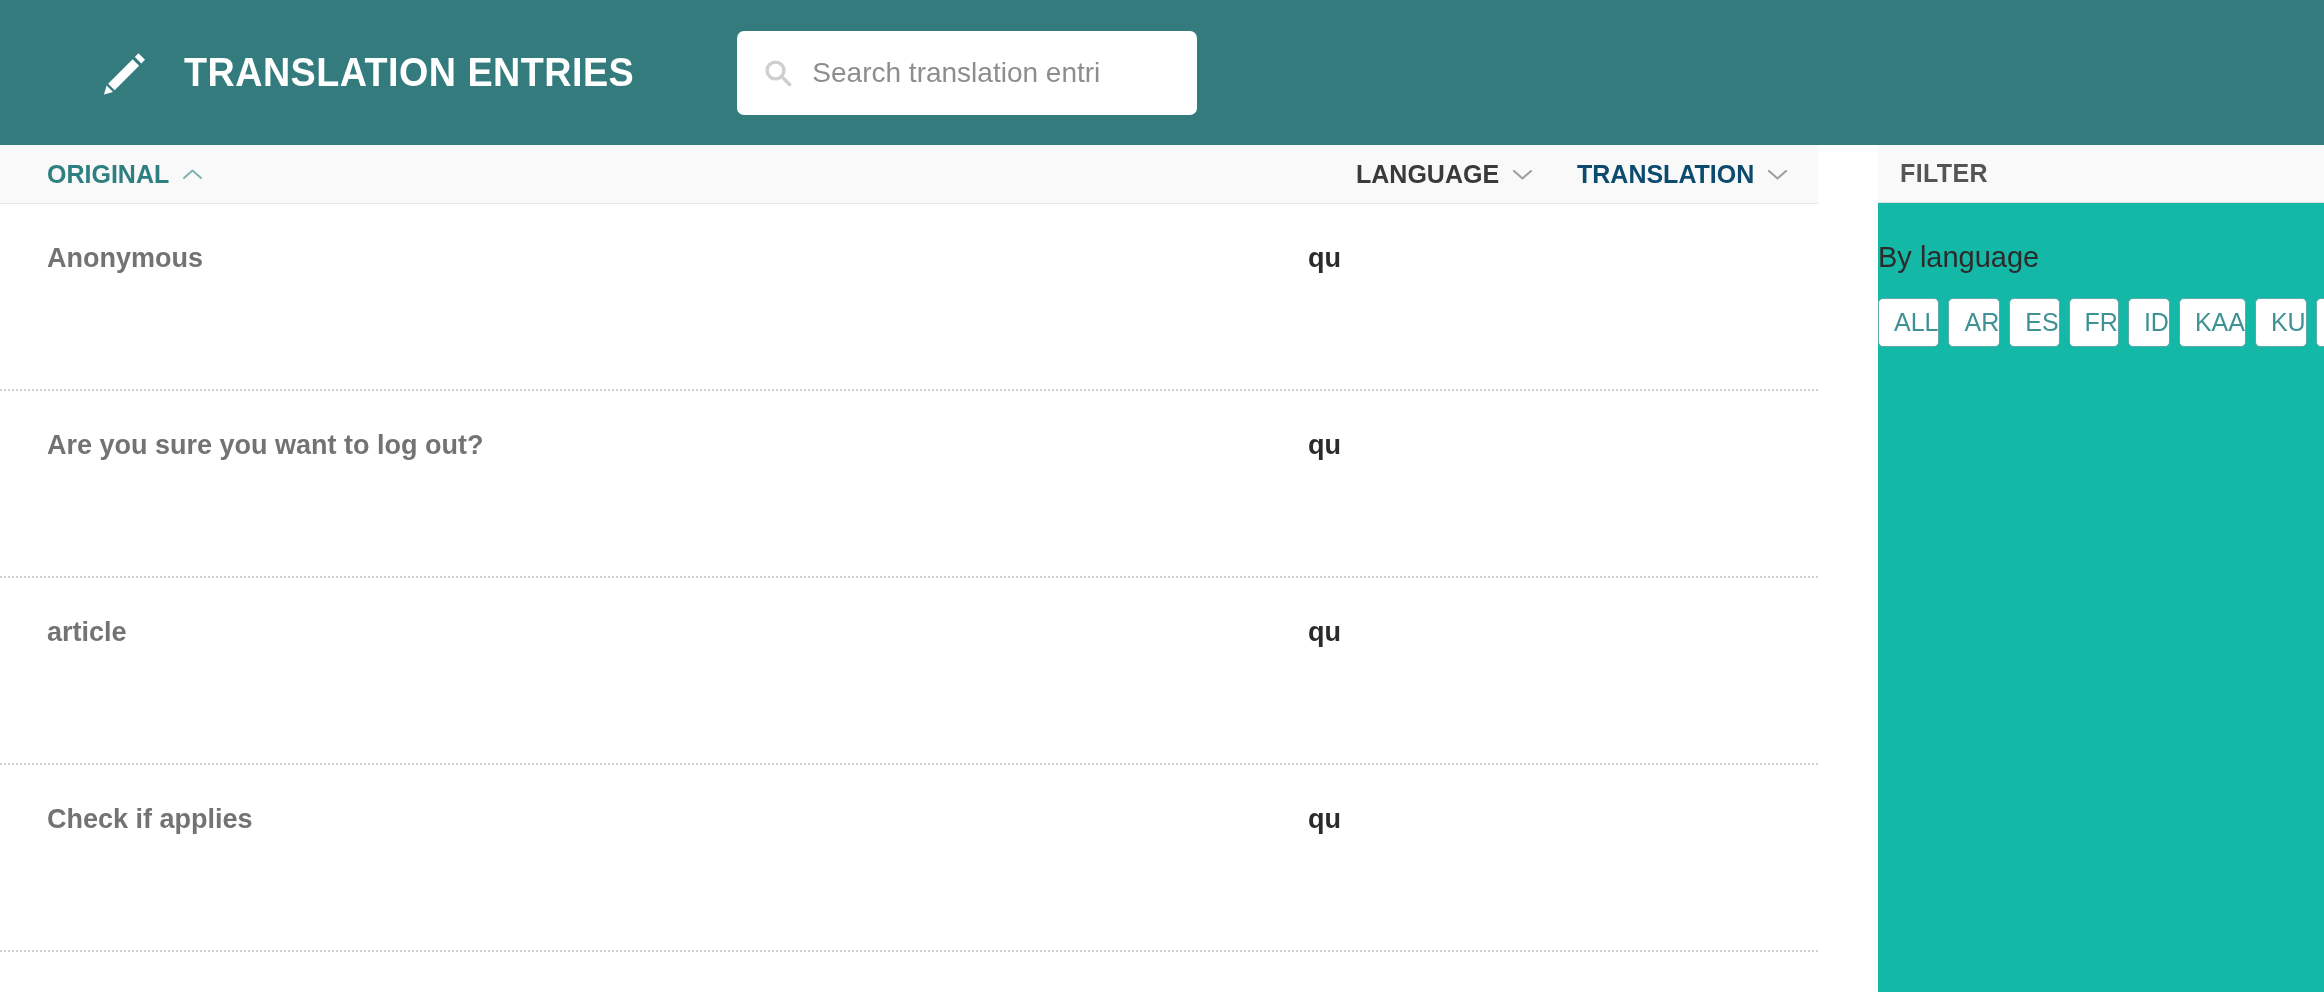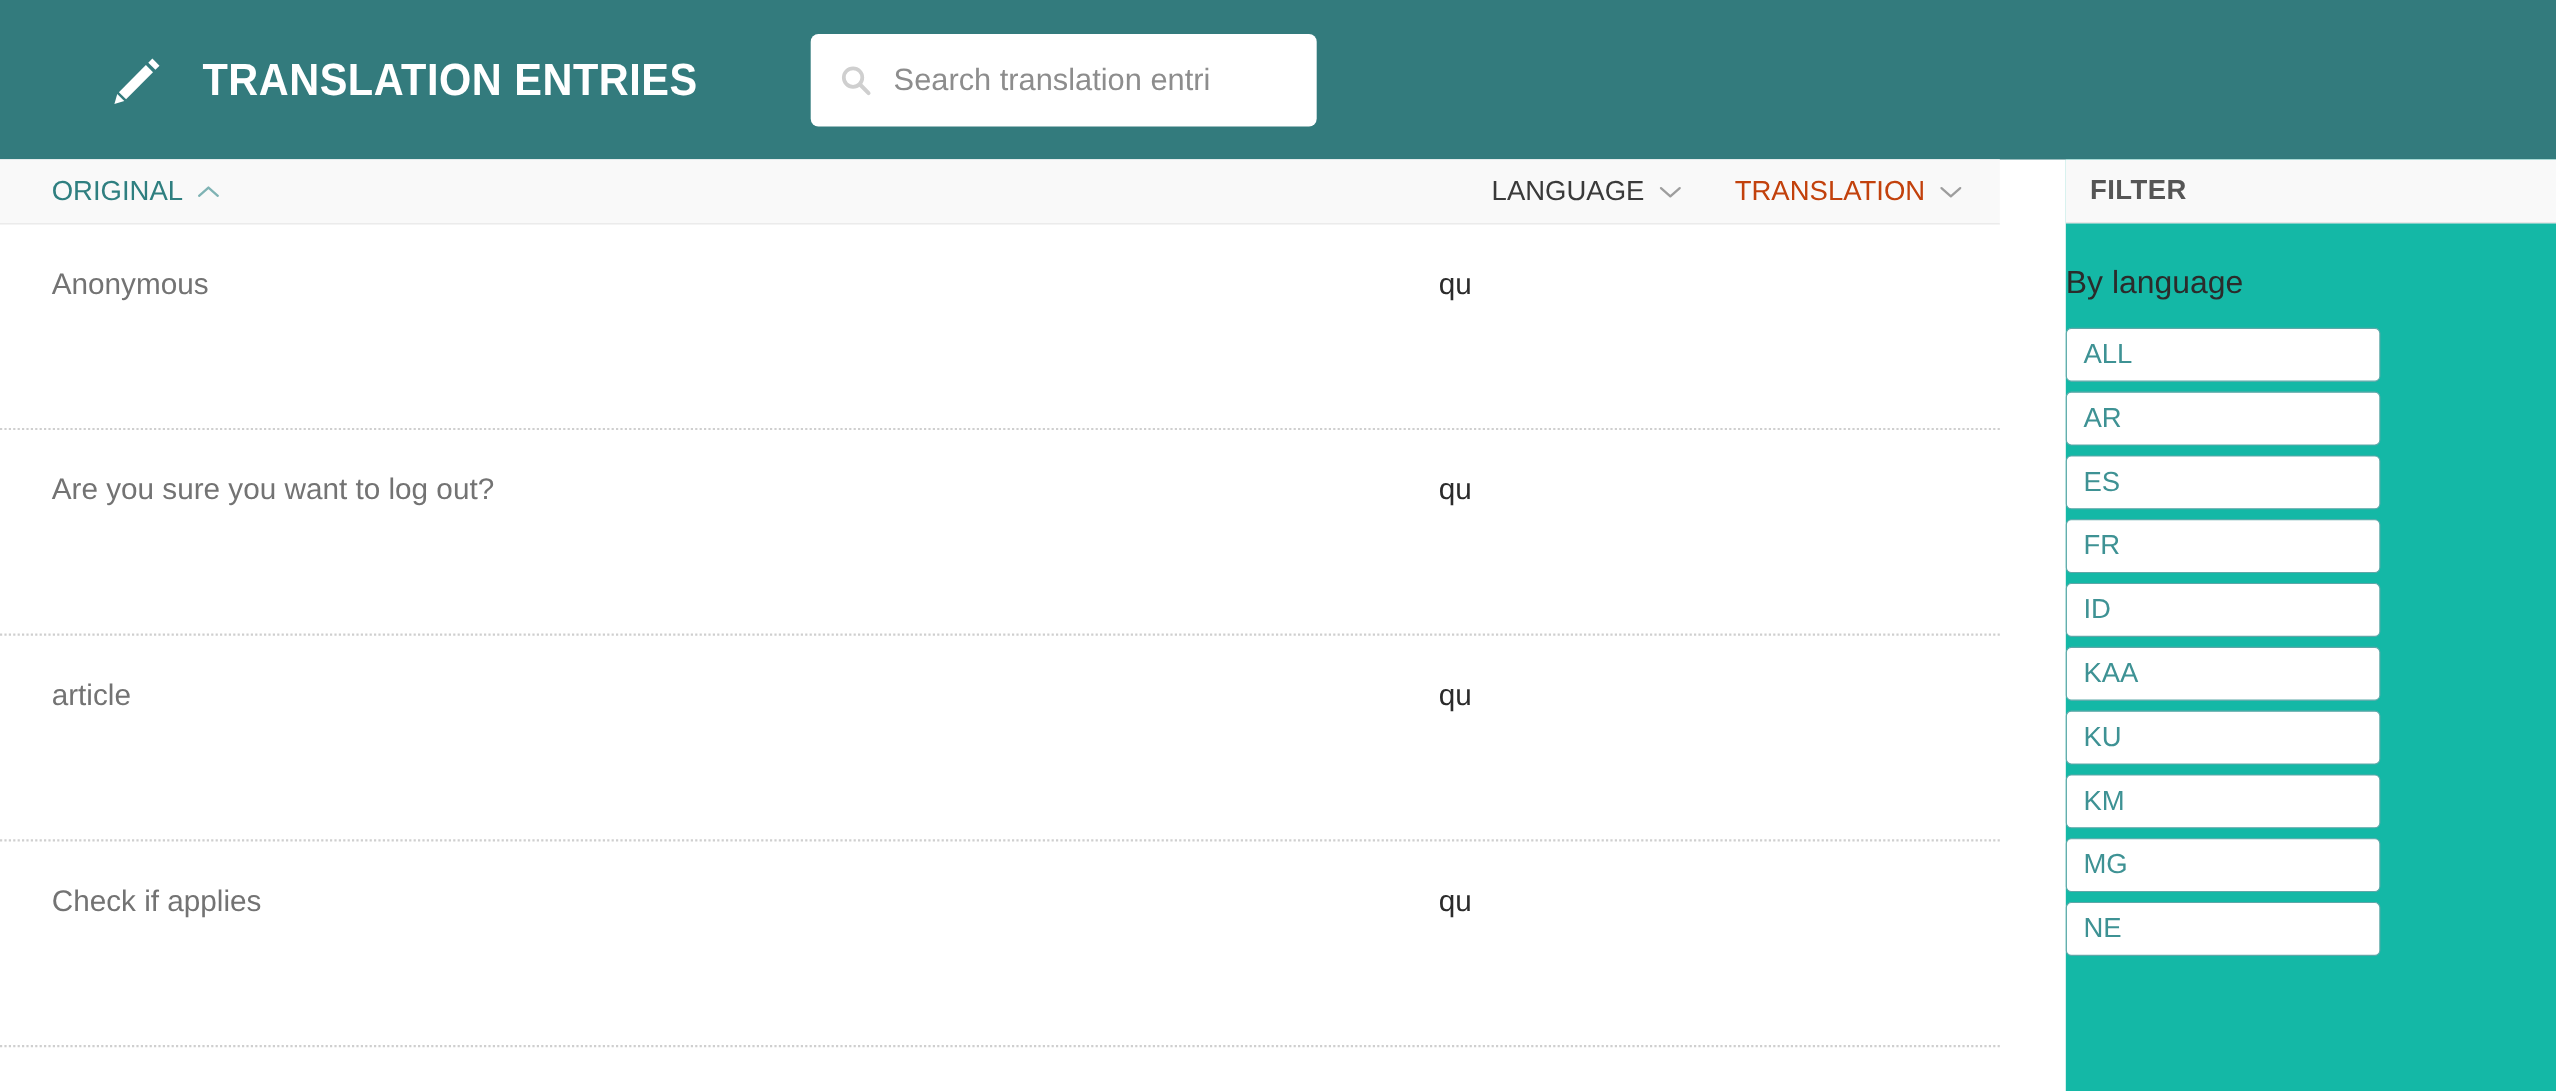--- a/index.html
+++ b/index.html
@@ -87,20 +87,21 @@
   .search-input::placeholder { color: #8d8d8d; opacity: 1; }
 
   
   .table-area {
     position: absolute;
     left: 0;
     top: 145px;
     width: 1818px;
     height: 847px;
     background: #ffffff;
+    font-weight: bold;
   }
 
   .table-head {
     display: flex;
     align-items: center;
     height: 59px;
     background: #f9f9f9;
     border-bottom: 1px solid #e6e6e6;
   }
 
@@ -118,21 +119,21 @@
     color: #2f7f80;
   }
   .th-language {
     position: absolute;
     left: 1356px;
     color: #3a3a3a;
   }
   .th-translation {
     position: absolute;
     left: 1577px;
-    color: #c2410c;
+    color: #0c4a6e;
   }
 
   .chev { width: 21px; height: 13px; display: block; flex: none; }
 
   .table-body { position: relative; }
 
   .row {
     position: relative;
     height: 187px;
     border-bottom: 2px dotted #cfcfcf;
@@ -197,21 +198,20 @@
     margin-top: 40px;
     margin-left: 0px;
     font-size: 29px;
     color: #2b2b2b;
     line-height: 1;
   }
 
   .filter-list {
     margin-top: 26px;
     display: flex;
-    flex-direction: column;
     gap: 9px;
   }
 
   .filter-btn {
     width: 286px;
     height: 49px;
     border: 1px solid #5fa7a8;
     border-radius: 5px;
     background: #ffffff;
     color: #3e9294;

